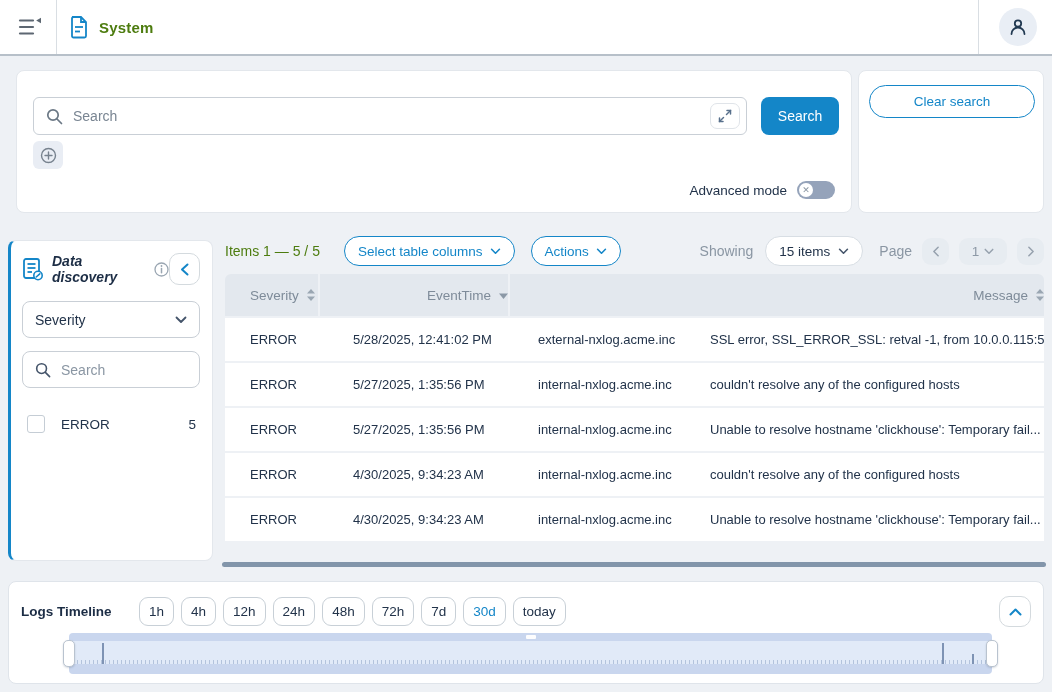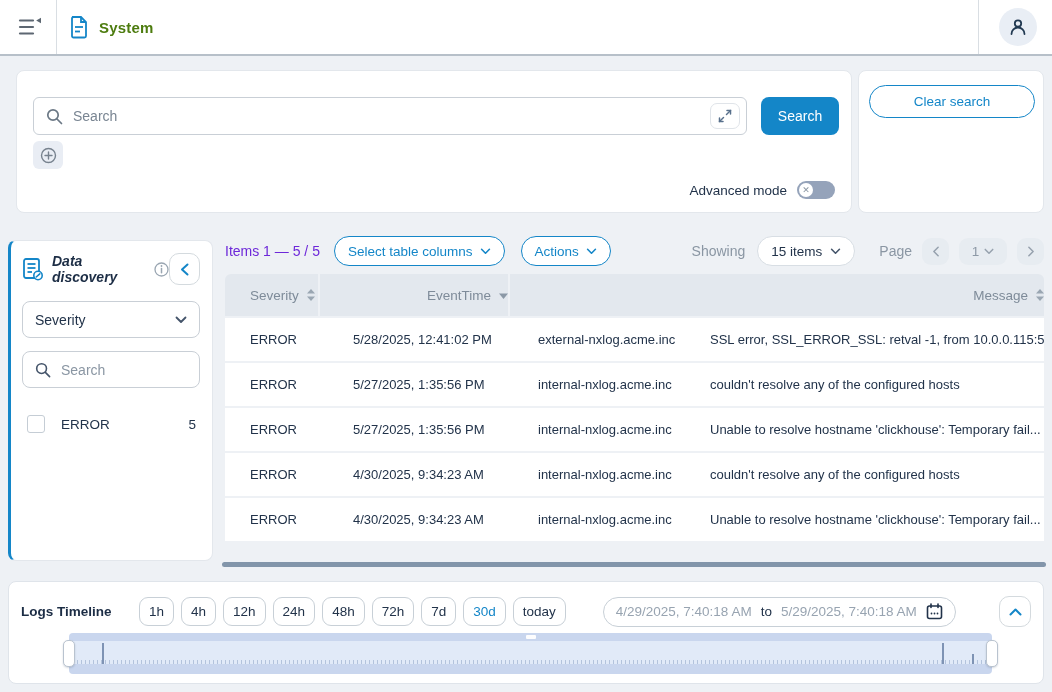--- a/index.html
+++ b/index.html
@@ -115,34 +115,34 @@
   .facet-row { margin-top:27px; display:flex; align-items:center; padding:0 4px 0 5px; cursor:pointer; }
   .checkbox { width:18px; height:18px; border:1.5px solid #c5cdd5; border-radius:3px; background:#fff; }
   .facet-label { margin-left:16px; font-size:13.5px; color:#22334a; }
   .facet-count { margin-left:auto; font-size:13.5px; color:#22334a; }
 
   
   .tbl-toolbar {
     position:absolute; left:225px; top:236px; width:819px; height:30px;
     display:flex; align-items:center;
   }
-  .items-count { font-size:14px; color:#6d28d9; margin-right:14px; white-space:nowrap; }
+  .items-count { font-size:14px; color:#4d7c0f; margin-right:24px; white-space:nowrap; }
   .pill-btn {
     height:30px; border:1.5px solid #1486c8; border-radius:17px; background:#fff;
     color:#1486c8; font-size:13.5px; font-family:"Liberation Sans", sans-serif;
     display:flex; align-items:center; gap:7px; padding:0 13px; cursor:pointer; margin-right:16px; white-space:nowrap;
   }
   .tb-right { margin-left:auto; display:flex; align-items:center; }
   .showing-lbl, .page-lbl { font-size:14px; color:#8a96a3; }
   .size-select {
     margin-left:12px; height:30px; border:1px solid #d8dee4; border-radius:15px; background:#fff;
     display:flex; align-items:center; gap:8px; padding:0 13px;
     font-size:13.5px; color:#22334a; cursor:pointer;
   }
-  .page-lbl { margin-left:24px; }
+  .page-lbl { margin-left:16px; }
   .pg-btn {
     margin-left:10px; width:27px; height:27px; background:#e7ecf1; border:none; border-radius:9px;
     display:flex; align-items:center; justify-content:center; cursor:pointer;
   }
   .pg-select {
     margin-left:10px; width:48px; height:27px; background:#e7ecf1; border-radius:9px;
     display:flex; align-items:center; justify-content:center; gap:5px;
     font-size:13.5px; color:#8d99a6; cursor:pointer;
   }
 
@@ -444,33 +444,20 @@
     <span class="tl-title">Logs Timeline</span>
     <button class="range-btn">1h</button>
     <button class="range-btn">4h</button>
     <button class="range-btn">12h</button>
     <button class="range-btn">24h</button>
     <button class="range-btn">48h</button>
     <button class="range-btn">72h</button>
     <button class="range-btn">7d</button>
     <button class="range-btn active">30d</button>
     <button class="range-btn">today</button>
-    <span class="date-pill">
-      <span class="date-val">4/29/2025, 7:40:18 AM</span>
-      <span class="date-to">to</span>
-      <span class="date-val">5/29/2025, 7:40:18 AM</span>
-      <svg width="17" height="17" viewBox="0 0 17 17">
-        <rect x="1.5" y="3" width="14" height="12.5" rx="2" fill="none" stroke="#22334a" stroke-width="1.6"></rect>
-        <line x1="5" y1="1" x2="5" y2="4.5" stroke="#22334a" stroke-width="1.6" stroke-linecap="round"></line>
-        <line x1="12" y1="1" x2="12" y2="4.5" stroke="#22334a" stroke-width="1.6" stroke-linecap="round"></line>
-        <circle cx="5.5" cy="10.5" r="0.9" fill="#22334a"></circle>
-        <circle cx="8.5" cy="10.5" r="0.9" fill="#22334a"></circle>
-        <circle cx="11.5" cy="10.5" r="0.9" fill="#22334a"></circle>
-      </svg>
-    </span>
     <button class="tl-collapse">
       <svg width="13" height="8" viewBox="0 0 13 8">
         <polyline points="1.5,6.5 6.5,1.5 11.5,6.5" fill="none" stroke="#1486c8" stroke-width="2" stroke-linecap="round" stroke-linejoin="round"></polyline>
       </svg>
     </button>
   </div>
 
   <div class="brush">
     <div class="brush-top">
         <span class="grip"></span>

